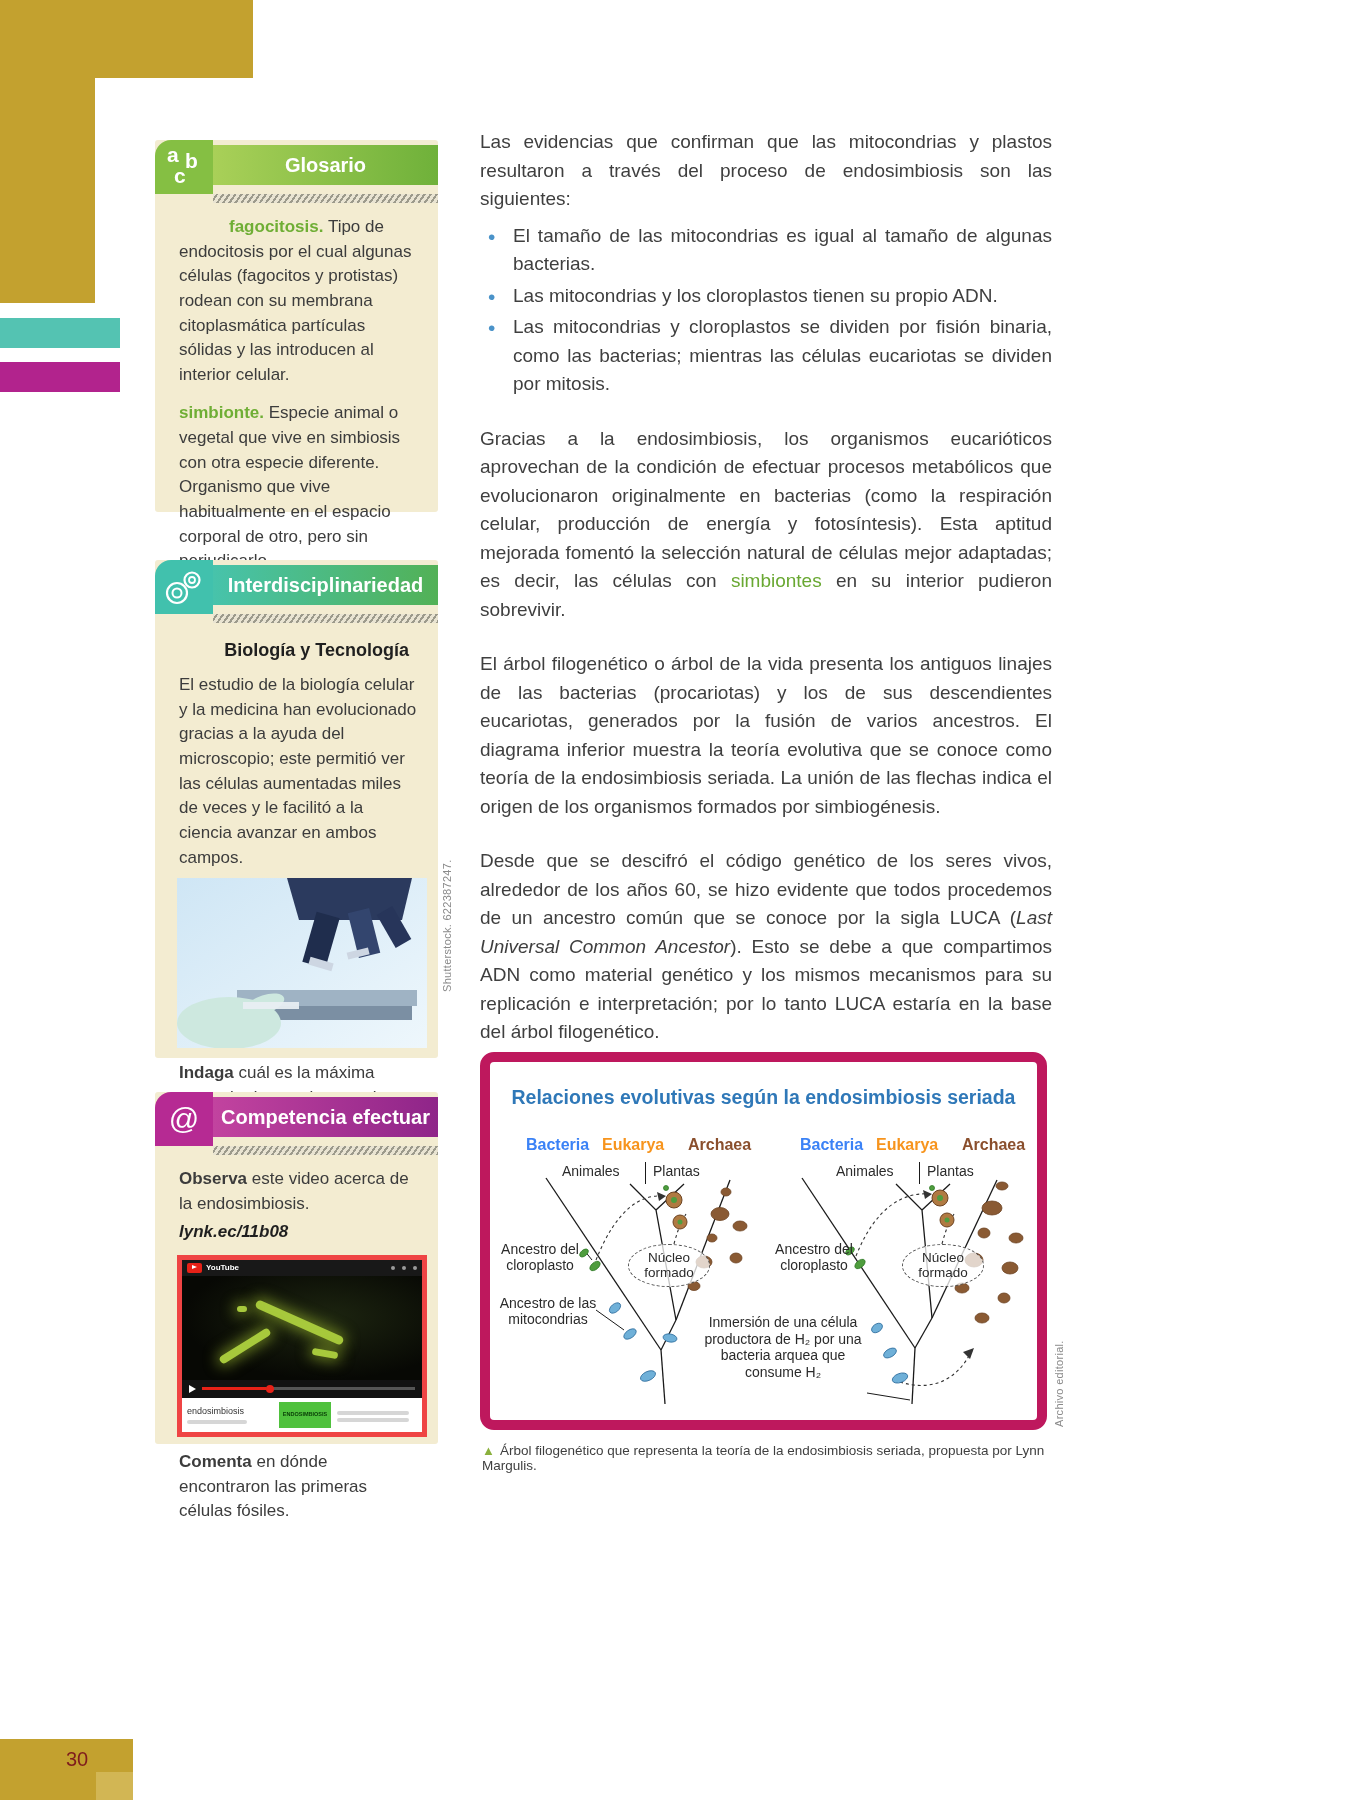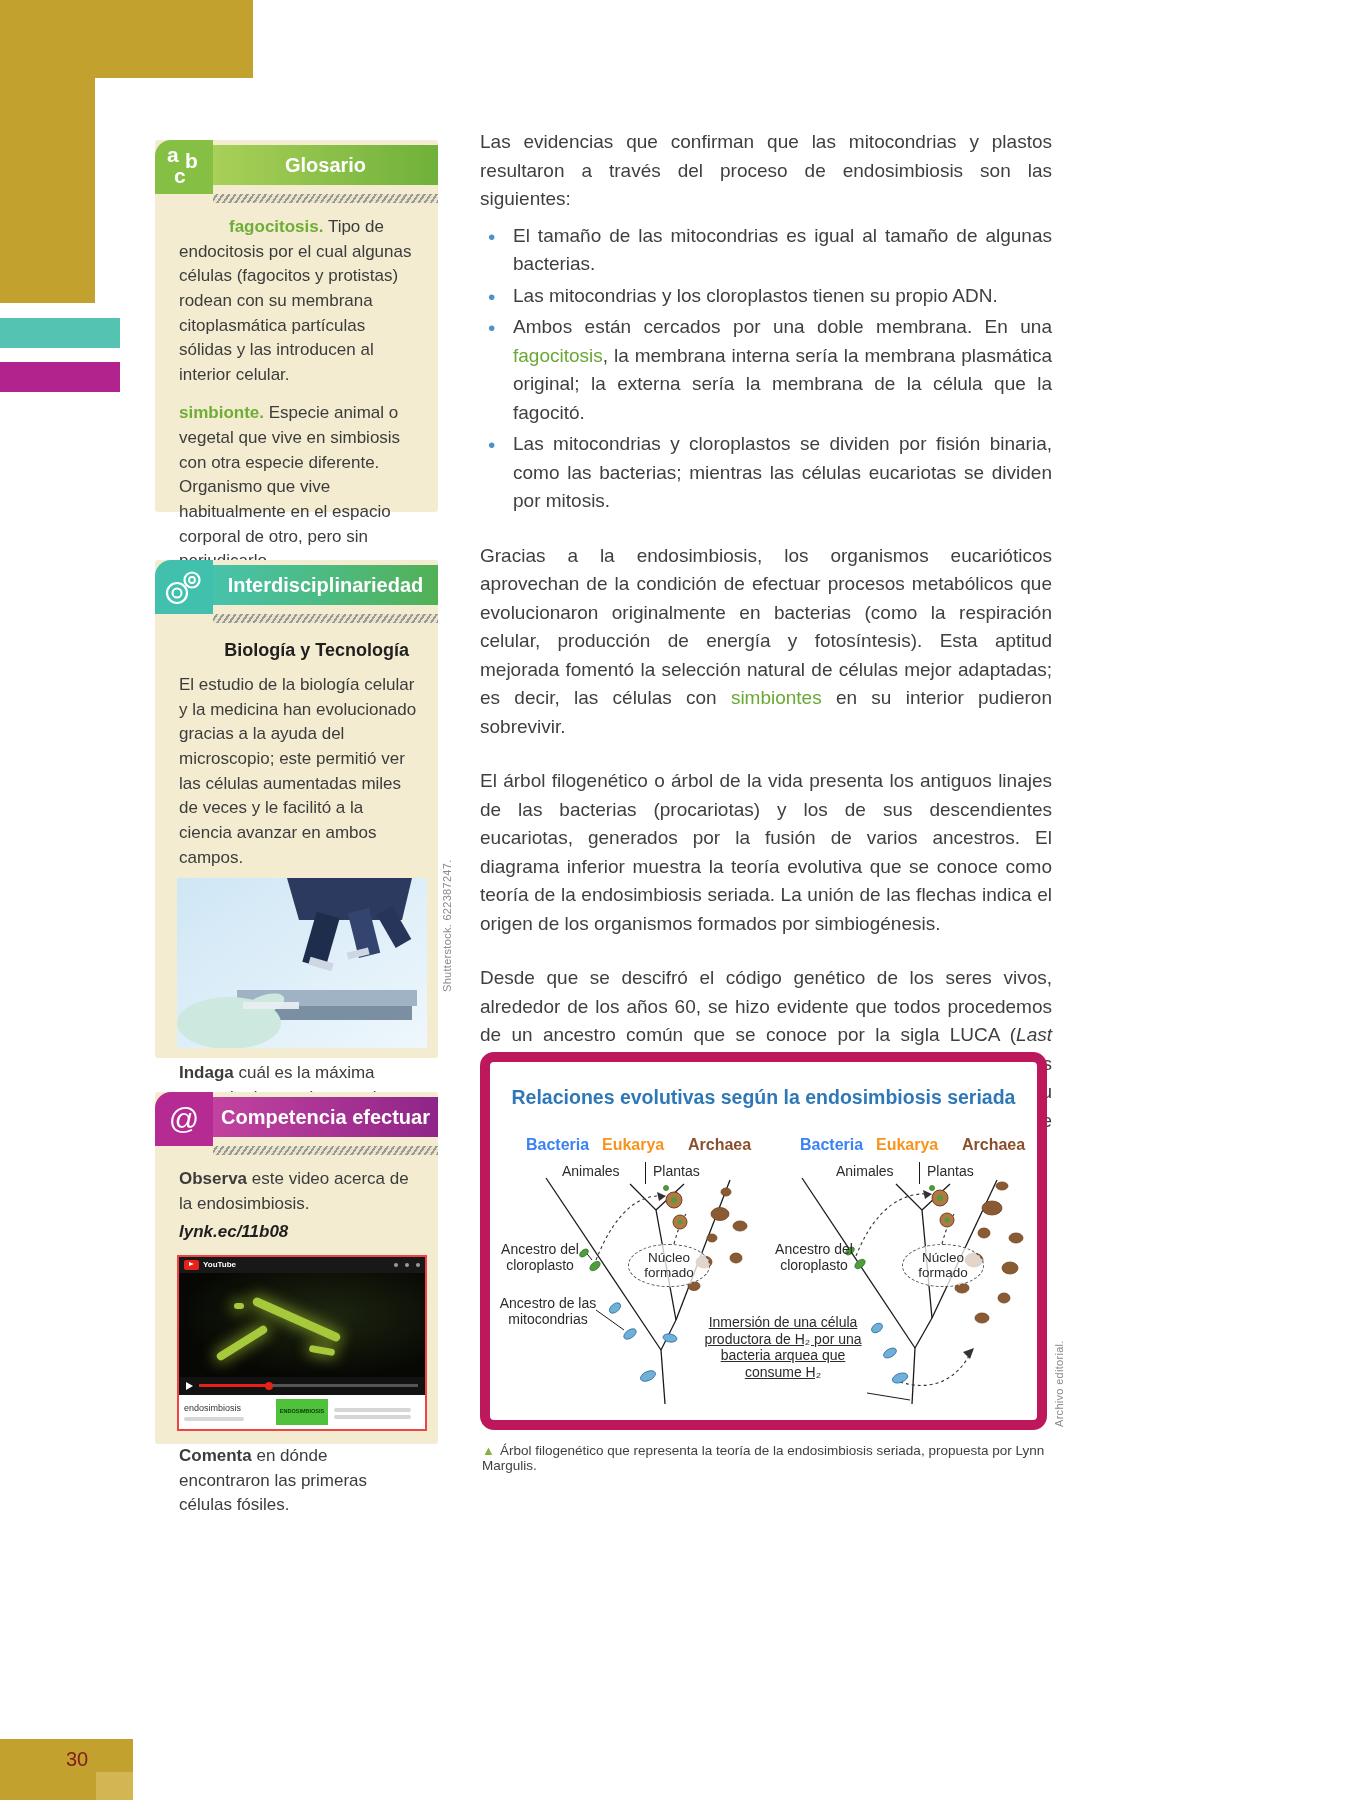--- a/index.html
+++ b/index.html
@@ -56,21 +56,21 @@
   .abc-a { left:12px; top:3px; }
   .abc-b { left:30px; top:9px; }
   .abc-c { left:19px; top:24px; }
   
   .at-glyph { position:absolute; left:0; top:0; width:58px; height:54px; display:flex; align-items:center; justify-content:center; font-size:30px; color:#fff; }
 
   
   .micro-img { width:250px; height:170px; margin:8px 0 6px -2px; display:block; }
 
   
-  .video { width:250px; margin:10px 0 0 -2px; border:2px solid #ef4444; }
+  .video { width:250px; margin:10px 0 0 -2px; border:5px solid #ef4444; }
   .vid-top { height:16px; background:#181818; display:flex; align-items:center; gap:4px; padding:0 5px; }
   .yt-logo { width:15px; height:10px; background:#e62117; border-radius:2px; position:relative; flex:0 0 15px; }
   .yt-logo::after { content:""; position:absolute; left:5px; top:2.5px; border-left:5px solid #fff; border-top:2.5px solid transparent; border-bottom:2.5px solid transparent; }
   .yt-brand { color:#fff; font-size:8px; font-weight:bold; }
   .vid-top .spacer { flex:1; }
   .vt-dot { width:4px; height:4px; border-radius:50%; background:#9a9a9a; margin-left:3px; }
   .vid-main { height:104px; background:radial-gradient(ellipse at 60% 40%, #1d2510 0%, #070804 70%); position:relative; overflow:hidden; }
   .worm { position:absolute; background:#a7c93c; box-shadow:0 0 14px 3px rgba(150,180,45,.65); border-radius:12px; }
   .worm1 { width:95px; height:9px;  left:70px; top:42px; transform:rotate(24deg); }
   .worm2 { width:58px; height:8px;  left:34px; top:66px; transform:rotate(-32deg); }
@@ -115,21 +115,21 @@
   .dom-bacteria { left:28px;  color:#3b82f6; }
   .dom-eukarya  { left:104px; color:#f7941d; }
   .dom-archaea  { left:190px; color:#8a4f2d; }
   .tree-label { position:absolute; font-size:14px; color:#2b2b2b; line-height:1.13; text-align:center; }
   .lbl-animales { left:64px;  top:26px; }
   .lbl-plantas  { left:155px; top:26px; }
   .ap-divider { position:absolute; left:147px; top:24px; width:0; height:22px; border-left:1.4px solid #1a1a1a; }
   .lbl-chloro { left:-4px; top:104px; width:92px; }
   .lbl-nucleo { left:130px; top:106px; width:82px; border:1.5px dashed #555; border-radius:50%; padding:5px 4px; font-size:13.5px; background:rgba(255,255,255,.75); }
   .lbl-mito { left:0px; top:158px; width:100px; }
-  .lbl-immersion { position:absolute; left:204px; top:252px; width:178px; font-size:14px; line-height:1.18; text-align:center; color:#2b2b2b;text-decoration:underline; }
+  .lbl-immersion { position:absolute; left:204px; top:252px; width:178px; font-size:14px; line-height:1.18; text-align:center; color:#2b2b2b; }
   .fig-caption { position:absolute; left:482px; top:1443px; width:575px; font-size:13.5px; color:#3f3f3f; }
   .cap-marker { color:#8ab03c; font-size:13px; margin-right:5px; }
 
   
   .vcredit {
     position:absolute; writing-mode:vertical-rl; transform:rotate(180deg);
     font-size:11px; color:#8a8a8a; letter-spacing:.3px;
   }
   .credit-shutterstock { left:441px; top:852px; height:140px; }
   .credit-archivo      { left:1053px; top:1312px; height:115px; }
@@ -250,21 +250,20 @@
   </aside>
 
   <div class="vcredit credit-shutterstock">Shutterstock. 622387247.</div>
   <div class="vcredit credit-archivo">Archivo editorial.</div>
 
   <main class="main-col">
     <p class="intro">Las evidencias que confirman que las mitocondrias y plastos resultaron a través del proceso de endosimbiosis son las siguientes:</p>
     <ul class="bullets">
       <li><span>El tamaño de las mitocondrias es igual al tamaño de algunas bacterias.</span><span class="kw"></span><span></span></li>
       <li><span>Las mitocondrias y los cloroplastos tienen su propio ADN.</span><span class="kw"></span><span></span></li>
-      <li><span>Ambos están cercados por una doble membrana. En una </span><span class="kw">fagocitosis</span><span>, la membrana interna sería la membrana plasmática original; la externa sería la membrana de la célula que la fagocitó.</span></li>
       <li><span>Las mitocondrias y cloroplastos se dividen por fisión binaria, como las bacterias; mientras las células eucariotas se dividen por mitosis.</span><span class="kw"></span><span></span></li>
     </ul>
     <p><span>Gracias a la endosimbiosis, los organismos eucarióticos aprovechan de la condición de efectuar procesos metabólicos que evolucionaron originalmente en bacterias (como la respiración celular, producción de energía y fotosíntesis). Esta aptitud mejorada fomentó la selección natural de células mejor adaptadas; es decir, las células con </span><span class="kw">simbiontes</span><span> en su interior pudieron sobrevivir.</span></p>
     <p>El árbol filogenético o árbol de la vida presenta los antiguos linajes de las bacterias (procariotas) y los de sus descendientes eucariotas, generados por la fusión de varios ancestros. El diagrama inferior muestra la teoría evolutiva que se conoce como teoría de la endosimbiosis seriada. La unión de las flechas indica el origen de los organismos formados por simbiogénesis.</p>
     <p><span>Desde que se descifró el código genético de los seres vivos, alrededor de los años 60, se hizo evidente que todos procedemos de un ancestro común que se conoce por la sigla LUCA (</span><span class="it">Last Universal Common Ancestor</span><span>). Esto se debe a que compartimos ADN como material genético y los mismos mecanismos para su replicación e interpretación; por lo tanto LUCA estaría en la base del árbol filogenético.</span></p>
   </main>
 
   <section class="figure">
     <div class="fig-title">Relaciones evolutivas según la endosimbiosis seriada</div>
 

